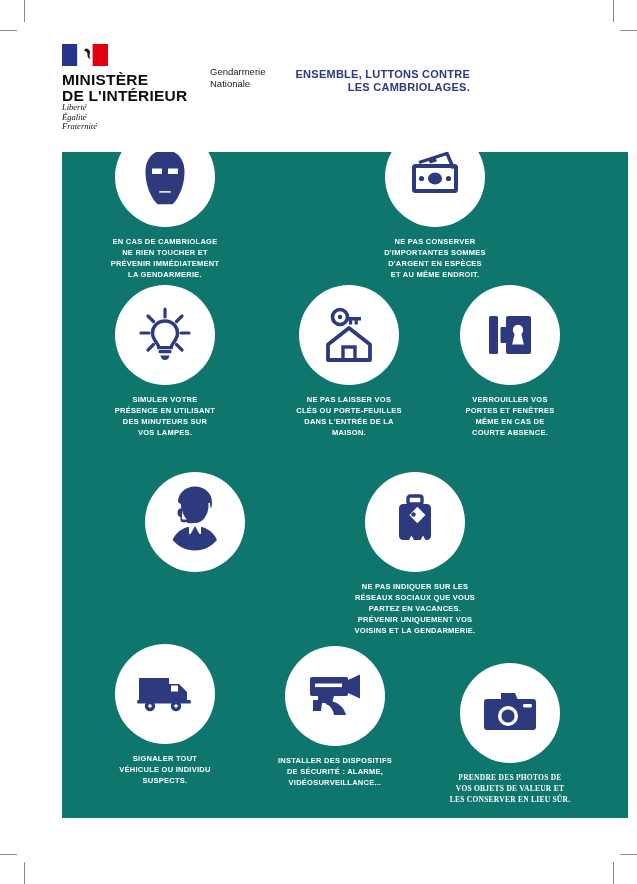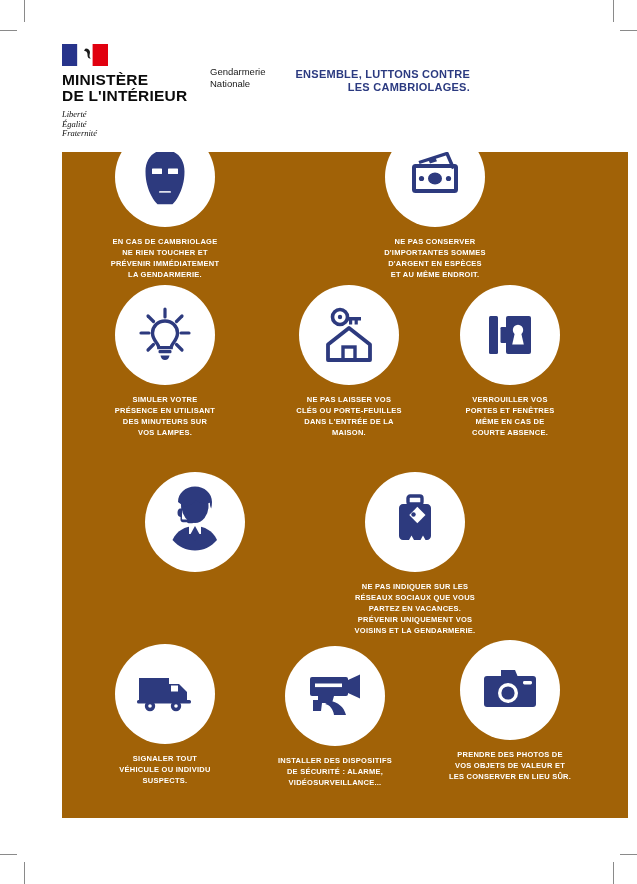--- a/index.html
+++ b/index.html
@@ -21,21 +21,21 @@
   .header{position:absolute;left:0;top:0;width:523px;height:152px;}
   .brand{position:absolute;left:62px;top:44px;width:140px;}
   .flaglogo{width:46px;height:22px;display:block;}
   .ministry{
     font-size:15.5px;font-weight:bold;color:#0b0b0b;
     letter-spacing:0.2px;line-height:15.5px;margin-top:6px;
     text-transform:uppercase;
   }
   .ministry span{display:block;}
   .motto{
-    margin-top:7px;font-family:"Liberation Serif", serif;
+    font-family:"Liberation Serif", serif;
     font-style:italic;font-size:8.5px;color:#111;line-height:9.5px;
   }
   .motto span{display:block;}
 
   .gendarmerie{
     position:absolute;left:210px;top:66px;
     font-size:9.5px;font-weight:normal;color:#1a1a1a;
     line-height:11.5px;
   }
   .gendarmerie span{display:block;}
@@ -46,21 +46,21 @@
     font-size:11px;font-weight:bold;letter-spacing:0.25px;
     line-height:12.5px;color:#2b3a80;
     text-transform:uppercase;
   }
   .slogan span{display:block;}
 
   
   .panel{
     position:absolute;left:62px;top:152px;
     width:566px;height:666px;
-    background:#a16207;
+    background:#0f766e;
     overflow:hidden;
   }
 
   
   .tile{position:absolute;width:190px;text-align:center;}
   .circle{
     width:100px;height:100px;border-radius:50%;
     background:#ffffff;margin:0 auto;
     display:flex;align-items:center;justify-content:center;
   }
@@ -286,21 +286,21 @@
           <path d="M26 30 c8 1 14 6 16 14 H30 c-1-6-4-10-9-11z" fill="#2d3a7e"></path>
         </svg>
       </div>
       <div class="caption">
         <span>INSTALLER DES DISPOSITIFS</span>
         <span>DE SÉCURITÉ : ALARME,</span>
         <span>VIDÉOSURVEILLANCE...</span>
       </div>
     </div>
 
-    <div class="tile" style="left:353px;top:488px;">
+    <div class="tile" style="left:353px;top:511px;font-family:Liberation Serif, serif;">
       <div class="circle">
         <svg width="58" height="44" viewBox="0 0 58 44">
           <path d="M20 2h14l2.5 6H20z" fill="#2d3a7e"></path>
           <rect x="3" y="8" width="52" height="31" rx="3" fill="#2d3a7e"></rect>
           <circle cx="27" cy="25" r="10" fill="#ffffff"></circle>
           <circle cx="27" cy="25" r="6.6" fill="#2d3a7e"></circle>
           <rect x="42" y="13" width="9" height="3.4" rx="1.4" fill="#ffffff"></rect>
         </svg>
       </div>
       <div class="caption">

